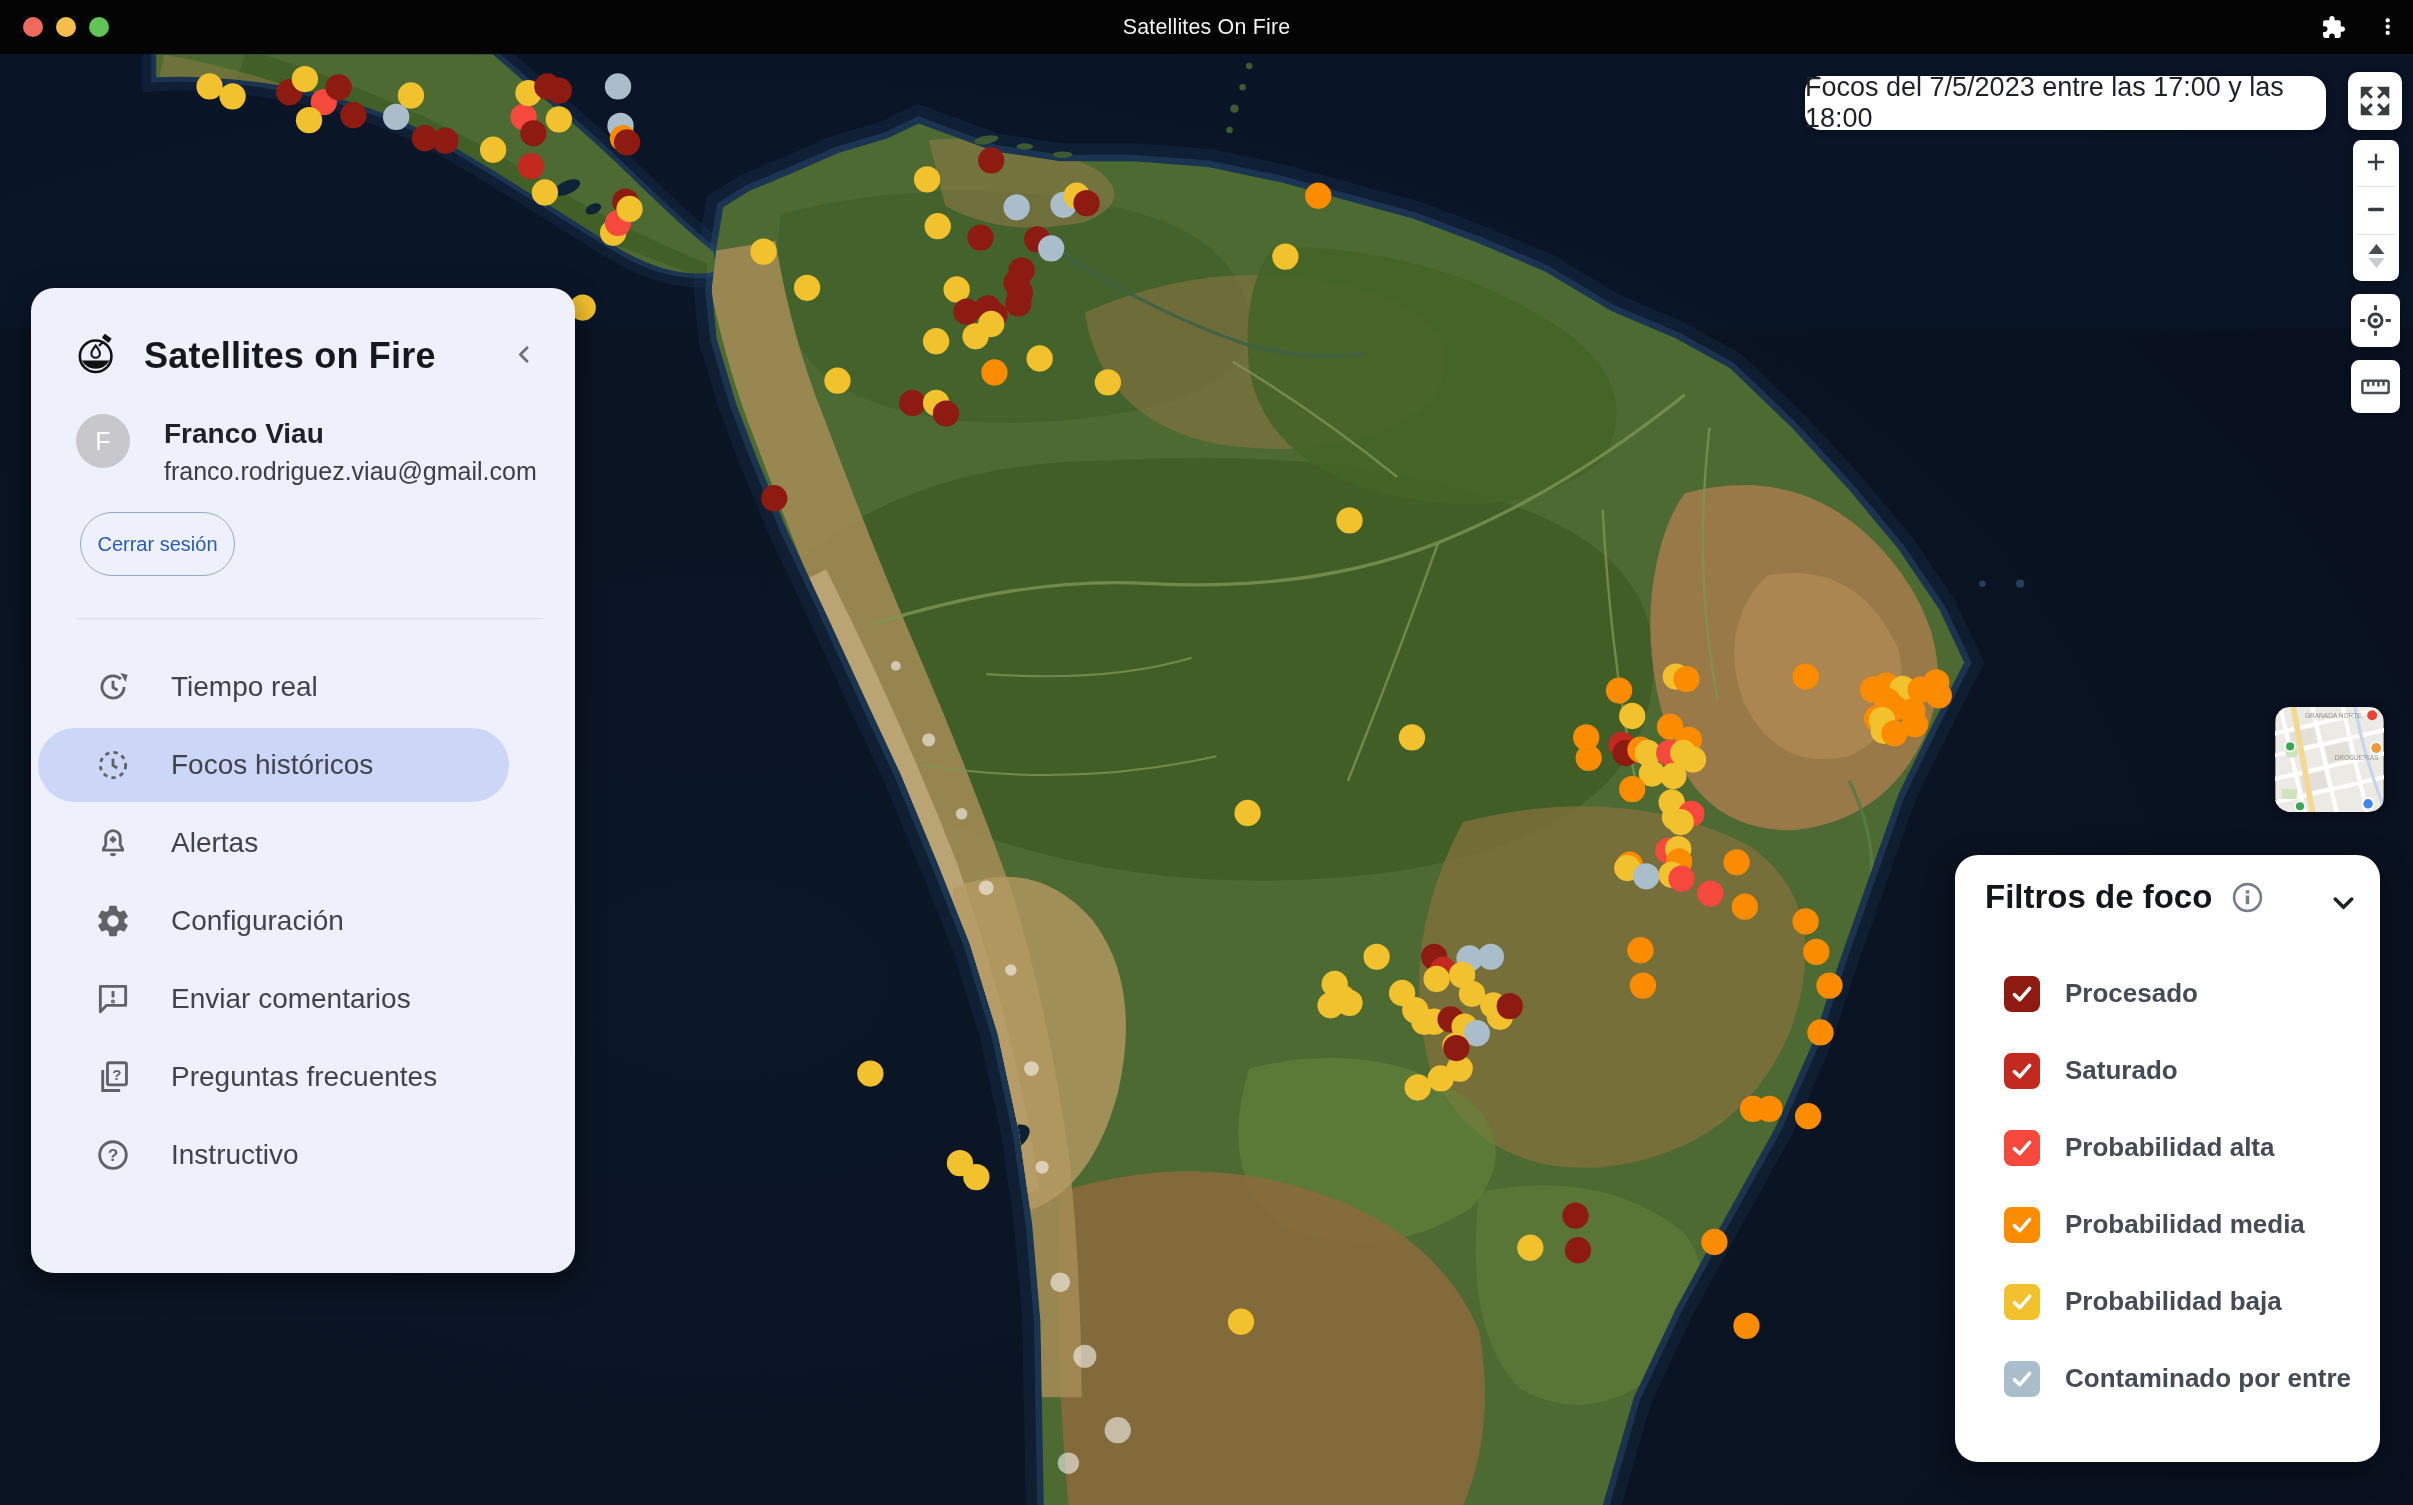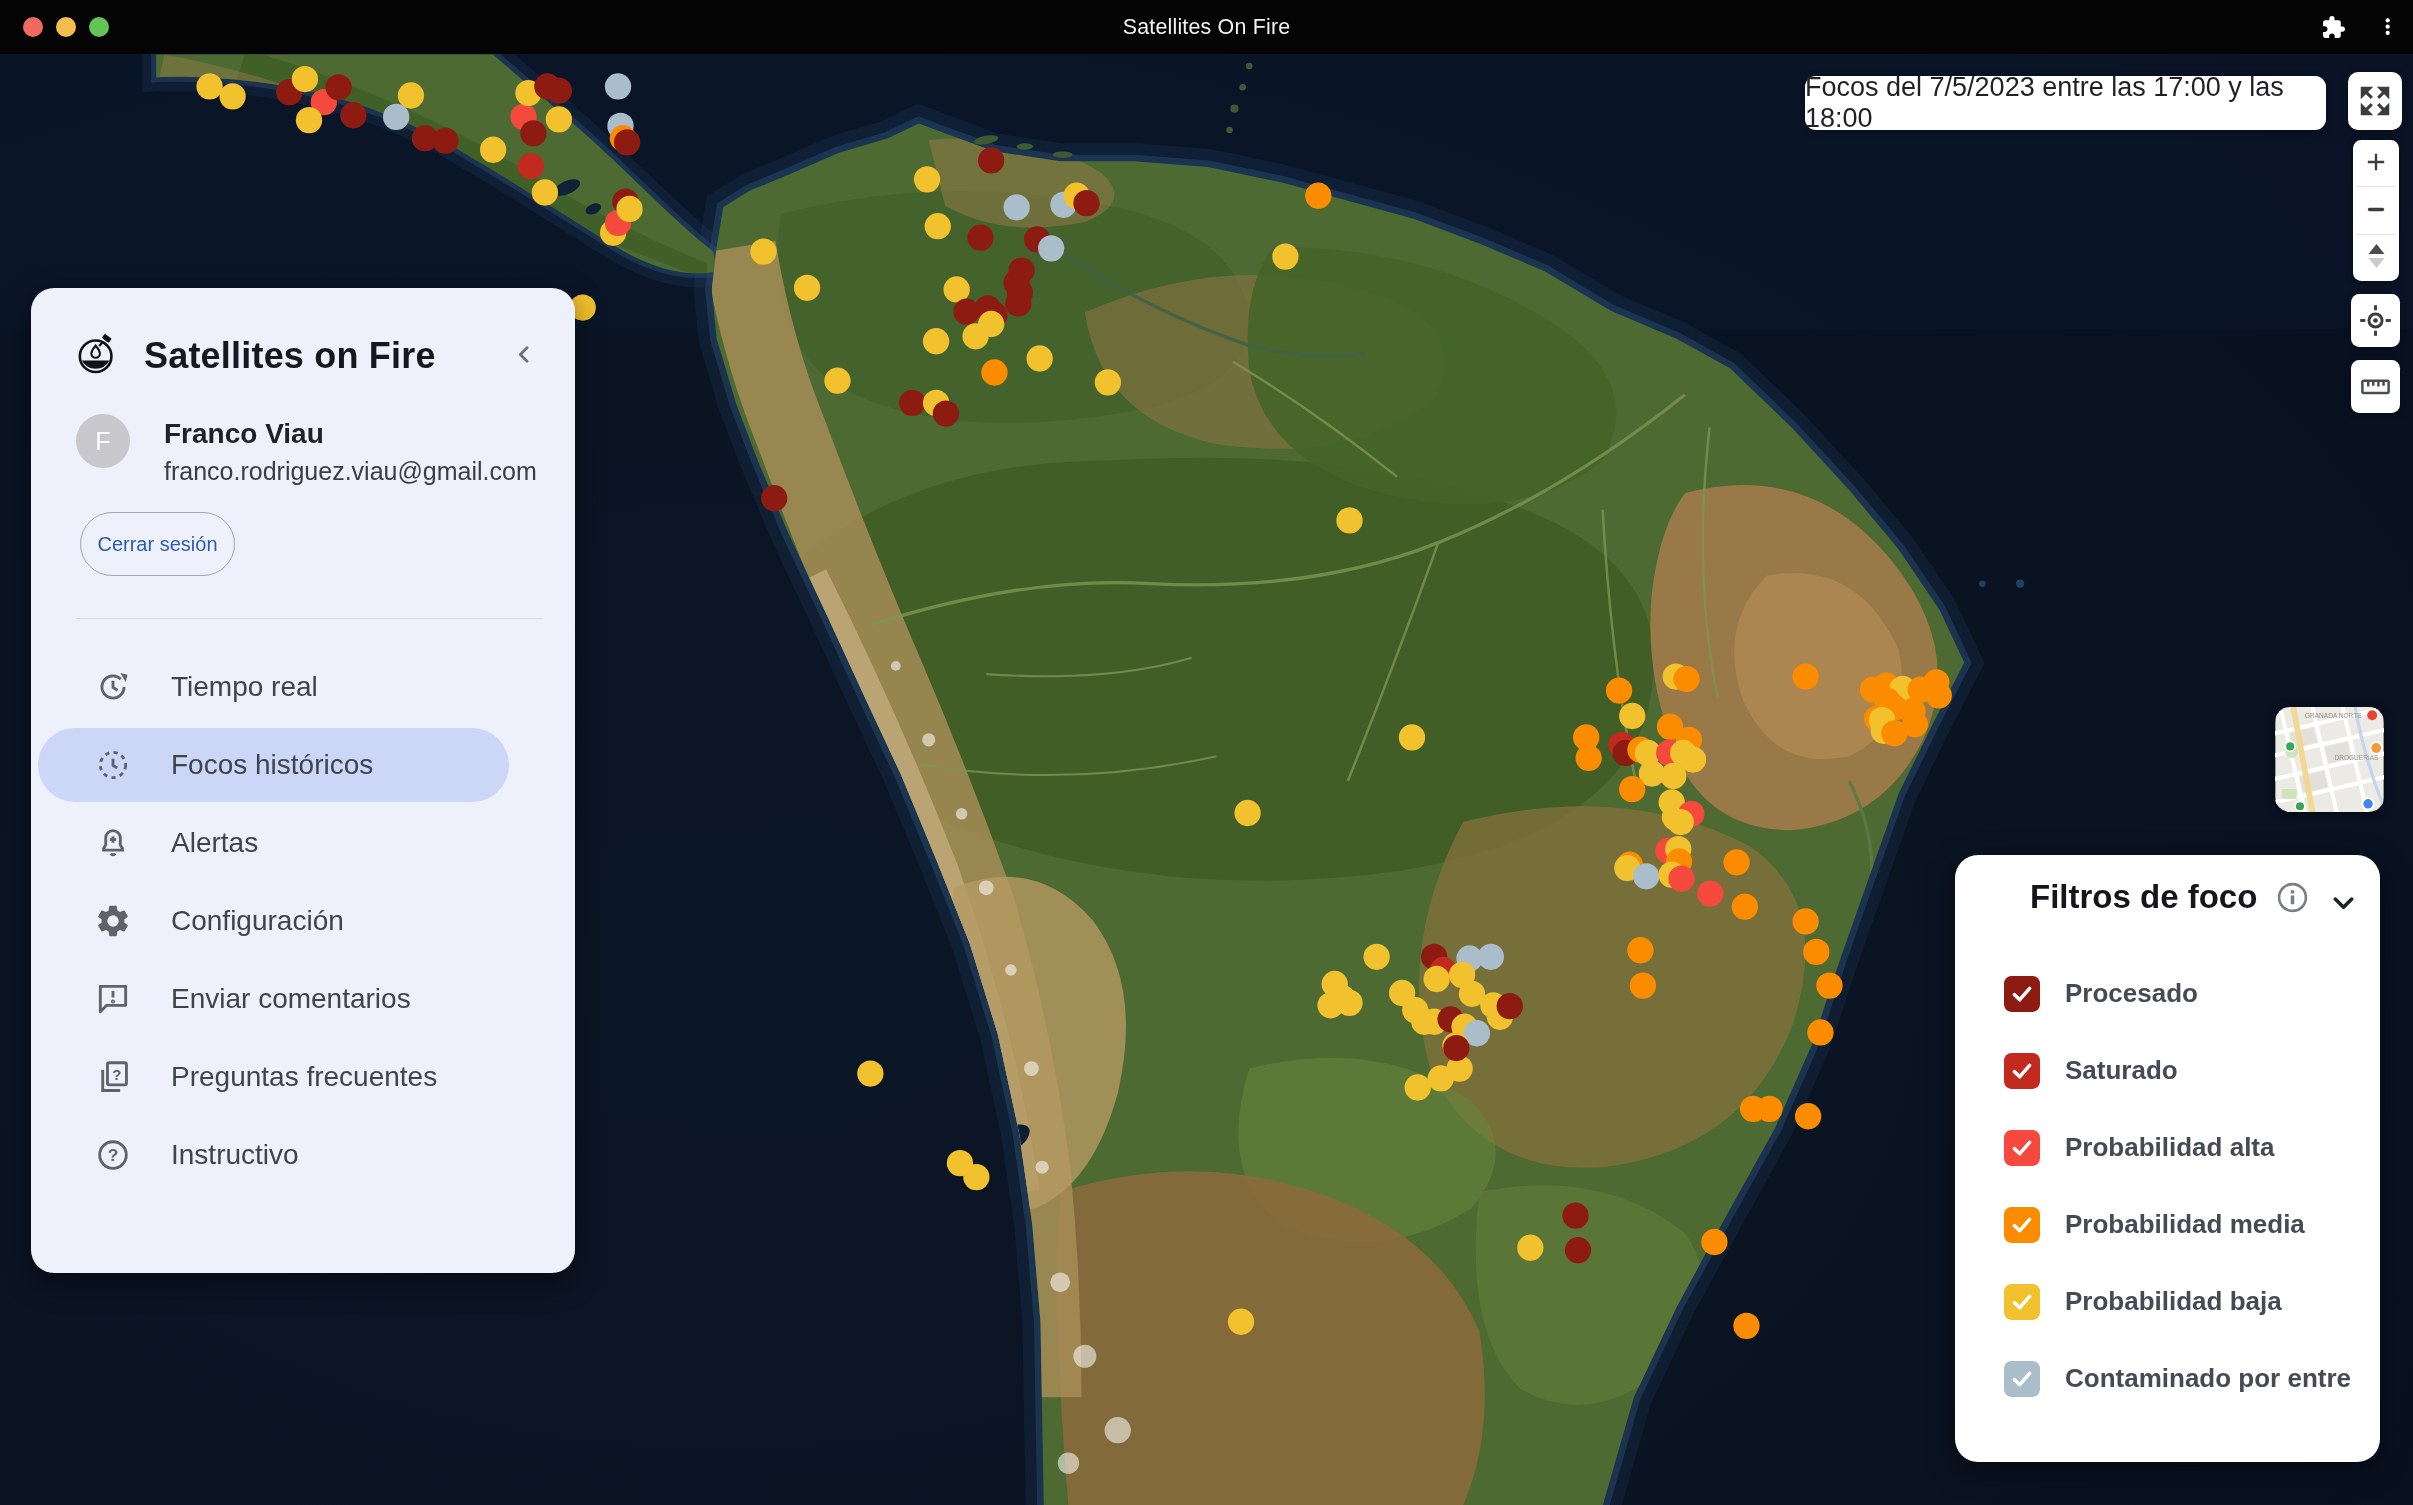--- a/index.html
+++ b/index.html
@@ -10,21 +10,21 @@
   
   .titlebar{position:absolute;left:0;top:0;width:2413px;height:54px;background:#040405;z-index:50;display:flex;align-items:center;}
   .tl-dot{position:absolute;top:17.3px;width:20px;height:20px;border-radius:50%;}
   .tb-title{position:absolute;left:0;right:0;text-align:center;color:#f2f2f2;font-size:21.4px;font-weight:500;letter-spacing:0.2px;}
   .tb-right{position:absolute;right:15px;top:0;height:54px;display:flex;align-items:center;gap:31px;}
 
   
   #mapsvg{position:absolute;left:0;top:0;z-index:1;}
 
   
-  .datepill{position:absolute;left:1805px;top:76px;width:521px;height:54px;background:#fff;border-radius:11px;
+  .datepill{position:absolute;left:1805px;top:76px;width:521px;height:54px;background:#fff;border-radius:16px;
     display:flex;align-items:center;justify-content:center;font-size:27px;color:#1f2126;z-index:20;box-shadow:0 1.6px 6.6px rgba(0,0,0,.35);}
   .sqbtn{position:absolute;background:#fff;border-radius:8.2px;z-index:20;display:flex;align-items:center;justify-content:center;
     box-shadow:0 1.6px 6.6px rgba(0,0,0,.35);cursor:pointer;}
   #btn-fullscreen{left:2348px;top:72px;width:54px;height:58px;border-radius:10px;}
   .zoomgroup{position:absolute;left:2353px;top:140px;width:46px;height:141px;background:#fff;border-radius:8.2px;z-index:20;
     box-shadow:0 1.6px 6.6px rgba(0,0,0,.35);display:flex;flex-direction:column;}
   .zoomgroup .zbtn{flex:1;display:flex;align-items:center;justify-content:center;cursor:pointer;}
   .zoomgroup .sep{height:0.8px;background:#e3e3e3;margin:0 3.3px;}
   #btn-locate{left:2351px;top:294px;width:49px;height:53px;}
   #btn-ruler{left:2351px;top:360px;width:49px;height:53px;}
@@ -45,21 +45,21 @@
   .sb-menu{position:absolute;left:0;top:360px;width:544px;}
   .sb-item{position:relative;height:78px;display:flex;align-items:center;cursor:pointer;}
   .sb-item .pill{position:absolute;left:6.6px;right:66px;top:1.6px;bottom:1.6px;border-radius:39px;background:transparent;}
   .sb-item.selected .pill{background:#ccd7f8;}
   .sb-item .icn{position:relative;margin-left:63px;width:38px;height:38px;display:flex;align-items:center;justify-content:center;}
   .sb-item .lbl{position:relative;margin-left:39px;font-size:28px;color:#3f434b;}
 
   
   .filters{position:absolute;left:1955px;top:855px;width:425px;height:607px;background:#fff;border-radius:23px;z-index:25;
     box-shadow:0 8.2px 30px rgba(0,0,0,.45);overflow:hidden;}
-  .ft-header{position:absolute;left:30px;top:23px;display:flex;align-items:center;gap:18px;margin-left:45px;}
+  .ft-header{position:absolute;left:30px;top:23px;display:flex;align-items:center;gap:18px;}
   .ft-title{font-size:33px;font-weight:bold;color:#14161b;}
   .ft-chevron{position:absolute;left:372px;top:31px;width:33px;height:33px;cursor:pointer;}
   .ft-list{position:absolute;left:0;top:100px;width:425px;}
   .ft-row{position:relative;height:77px;display:flex;align-items:center;}
   .ft-check{margin-left:49px;width:36px;height:36px;border-radius:7.4px;display:flex;align-items:center;justify-content:center;cursor:pointer;}
   .ft-lbl{margin-left:25px;font-size:26px;font-weight:700;color:#454a55;}
 
   
   .minimap{position:absolute;left:2275px;top:707px;width:109px;height:105px;border-radius:15px;overflow:hidden;z-index:15;
     box-shadow:0 1.6px 8.2px rgba(0,0,0,.5);cursor:pointer;}

